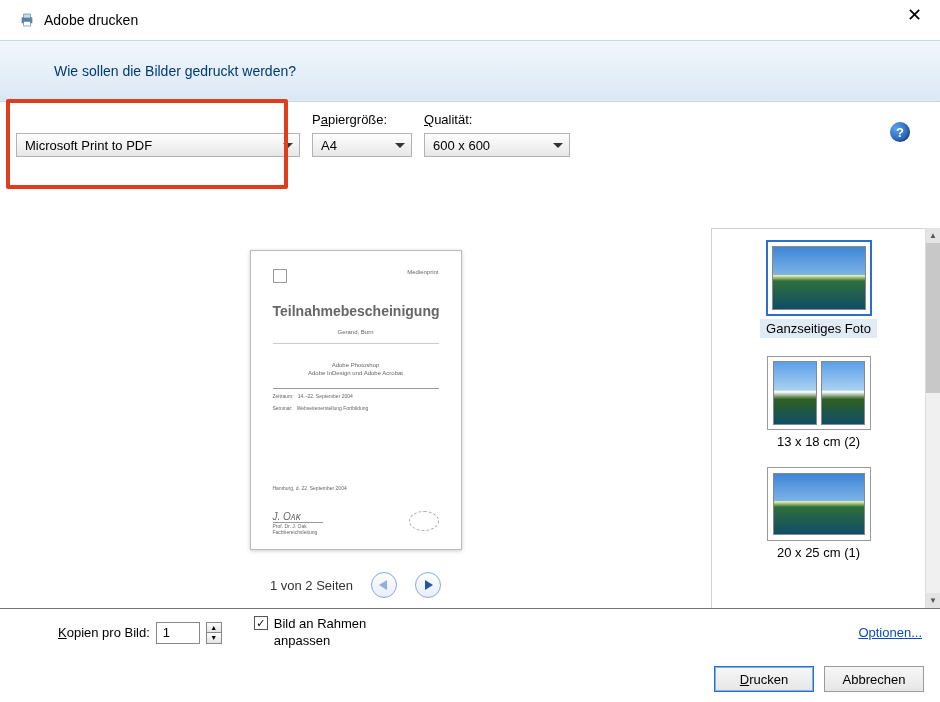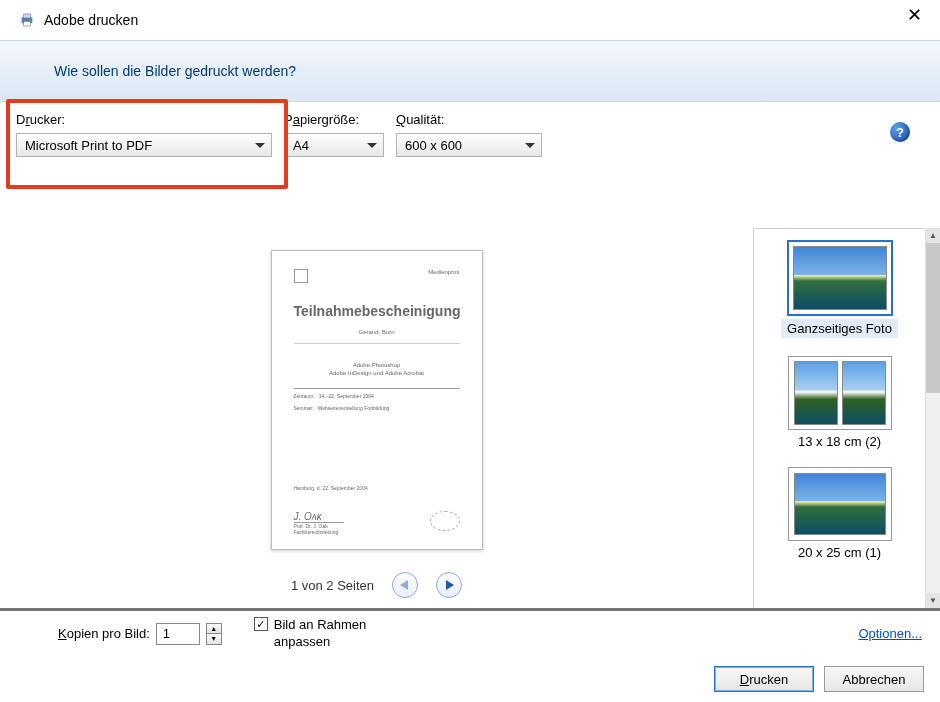--- a/index.html
+++ b/index.html
@@ -66,21 +66,21 @@
     font-size: 13px;
     cursor: pointer;
   }
   .combo .chev {
     width: 0; height:0;
     border-left: 5px solid transparent;
     border-right: 5px solid transparent;
     border-top: 5px solid #333;
     margin-left: 8px;
   }
-  #combo-printer { width: 256px; text-align: center; }
+  #combo-printer { width: 284px; text-align: center; }
   #combo-paper   { width: 100px; }
   #combo-quality { width: 146px; }
 
   .highlight-box {
     position: absolute;
     left: 6px; top: -3px;
     width: 282px; height: 90px;
     border: 4px solid #e03c1e;
     border-radius: 2px;
     pointer-events: none;
@@ -153,21 +153,21 @@
     border-radius: 50%;
     background: linear-gradient(to bottom, #fdfdfd, #e8eef8);
     display:flex; align-items:center; justify-content:center;
     cursor: pointer;
   }
   .nav-btn.disabled .tri { opacity: 0.45; }
   .tri-left { width:0;height:0;border-right:8px solid #2255aa;border-top:5px solid transparent;border-bottom:5px solid transparent;margin-left:-2px;}
   .tri-right{ width:0;height:0;border-left:8px solid #2255aa;border-top:5px solid transparent;border-bottom:5px solid transparent;margin-right:-2px;}
 
   .layout-sidebar {
-    width: 172px;
+    width: 214px;
     border-left: 1px solid #d0d0d0;
     border-top: 1px solid #d0d0d0;
     position: relative;
     padding: 8px 2px;
     display:flex;
     flex-direction:column;
     gap: 10px;
     overflow: hidden;
   }
   .sb-btn { width:15px; height:15px; background:#e4e4e4; display:flex;align-items:center;justify-content:center; font-size:8px; color:#555; cursor:pointer;}
@@ -211,21 +211,21 @@
   .two-up .mini-photo { width:44px; height:64px;
     background: linear-gradient(to bottom, #5aa0e8 0%, #a8d0f0 45%, #fff 48%, #2f6020 60%, #0f4d68 100%);
   }
   .layout-label { font-size:13px; text-align:center; }
   .layout-item.sel .layout-label { background: #e0ebf6; padding: 2px 6px; }
 
   .bottom-bar {
     position:absolute;
     left:0; right:0; bottom:46px;
     height:48px;
-    border-top:3px solid #737373;
+    border-top:1px solid #737373;
     display:flex;
     align-items:center;
     padding: 0 18px;
     gap:10px;
   }
   .bottom-bar .ul { text-decoration: underline; }
   .copies-wrap { display:flex; align-items:center; gap:6px; margin-left:40px;}
   .copies-input {
     width:44px; height:22px; border:1px solid #888; padding:2px 6px; font-size:13px;
     text-align:left;
@@ -290,23 +290,20 @@
 </div>
 
 <div class="question-band">
   <div class="question-text">Wie sollen die Bilder gedruckt werden?</div>
 </div>
 
 <div class="config-row">
   <div class="highlight-box"></div>
 
   <div class="field">
-    <label>
-      <span>D</span><span class="ul">r</span><span>ucker:</span>
-    </label>
     <div id="combo-printer" class="combo">
       <span>Microsoft Print to PDF</span>
       <span class="chev"></span>
     </div>
   </div>
 
   <div class="field">
     <label>
       <span>P</span><span class="ul">a</span><span>piergröße:</span>
     </label>

